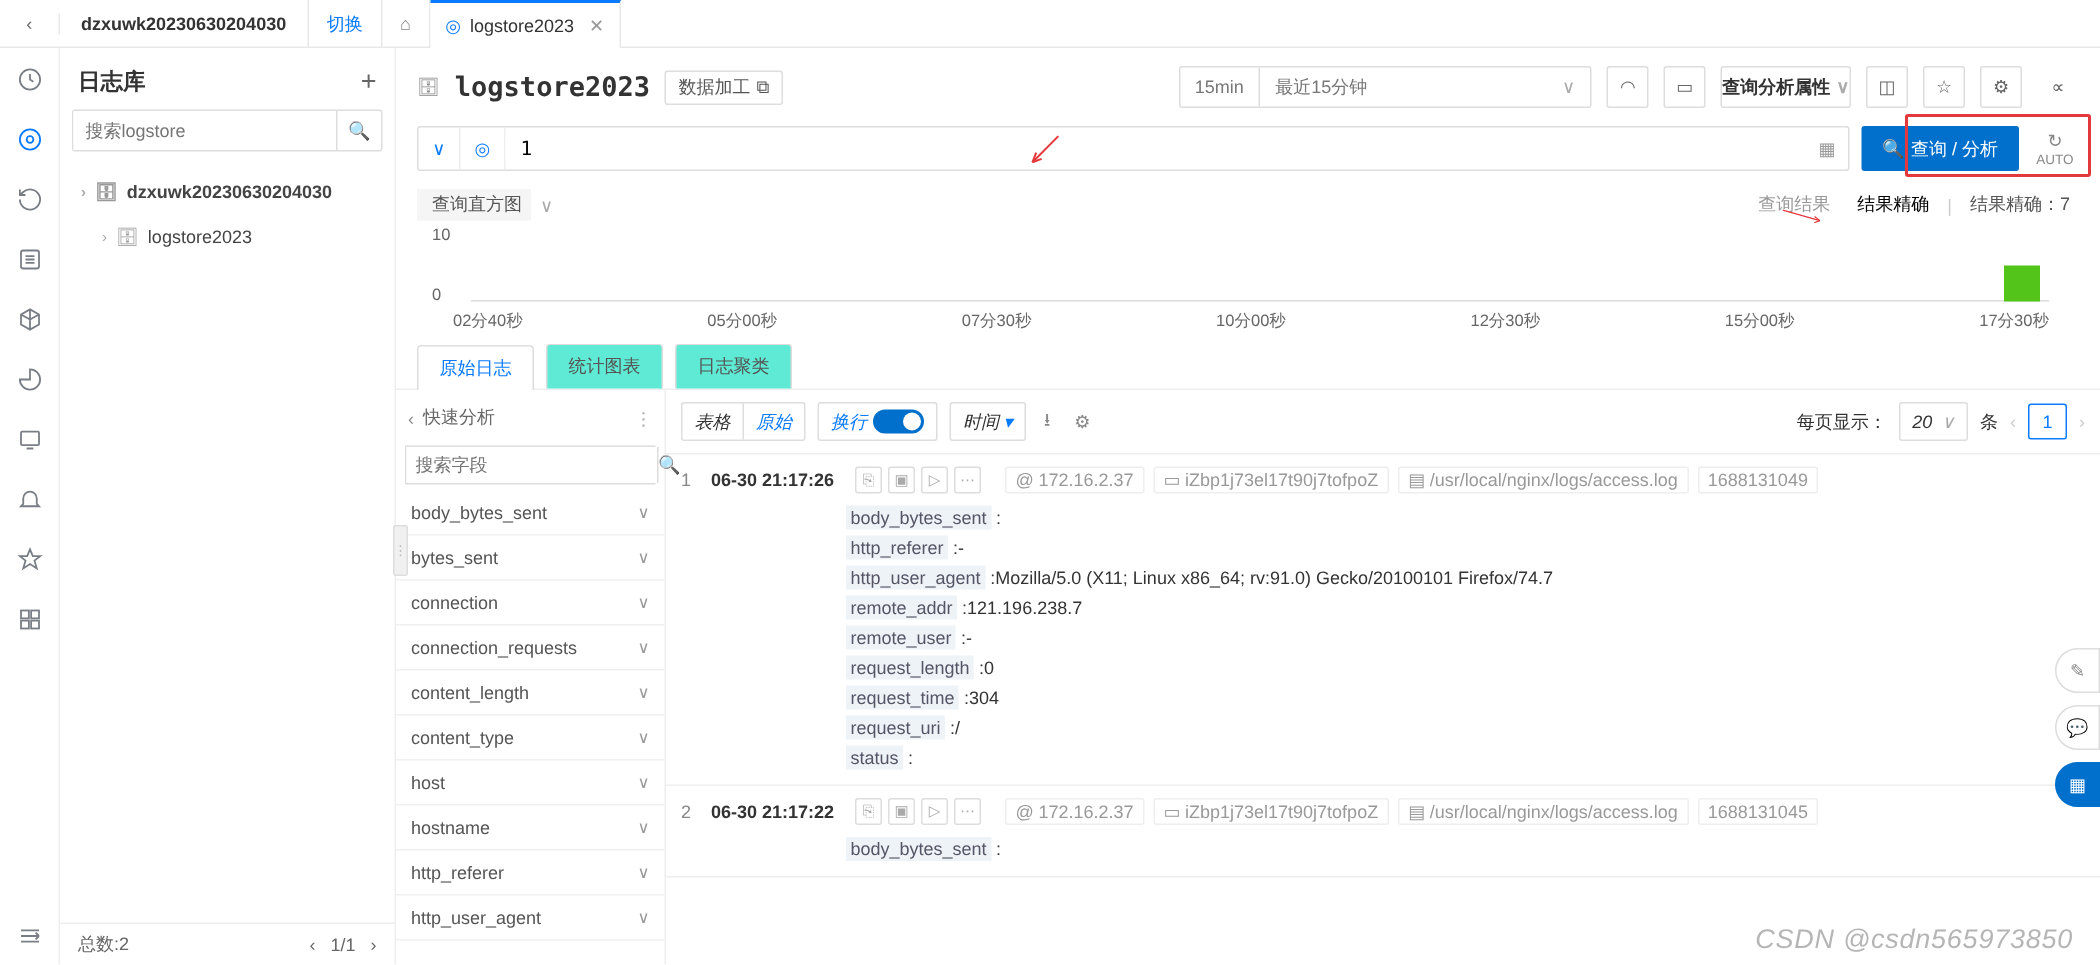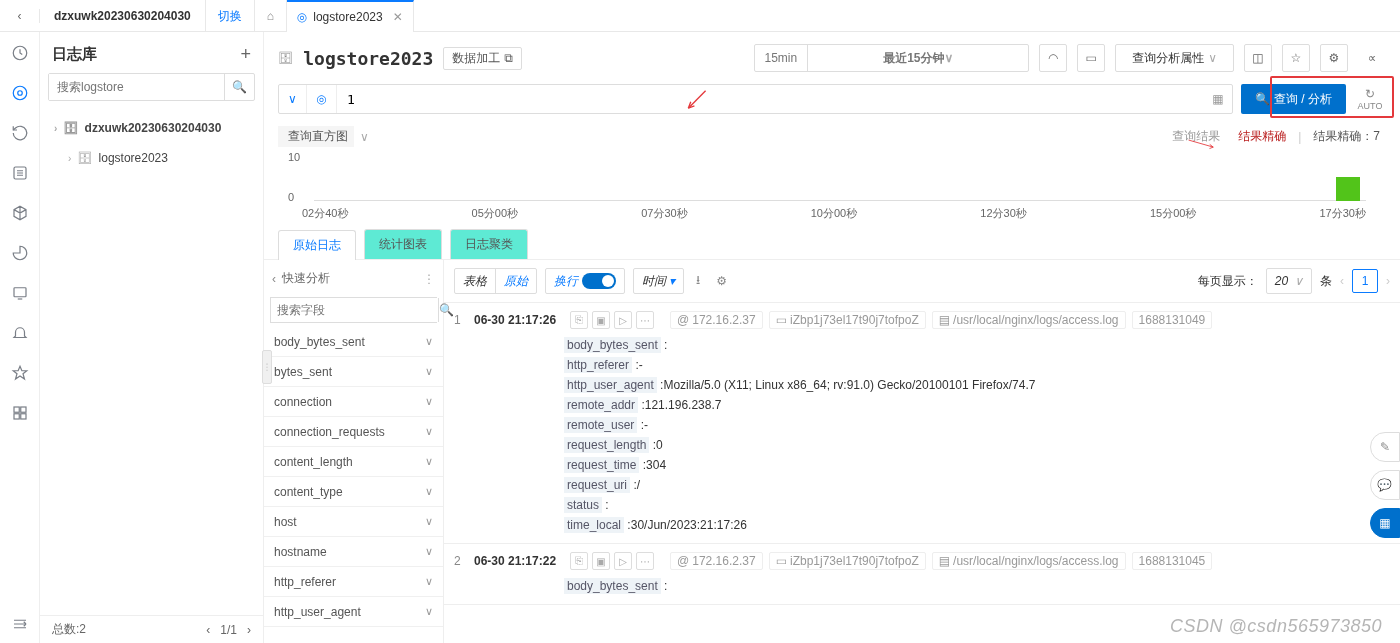--- a/index.html
+++ b/index.html
@@ -42,23 +42,23 @@
 
 
 .content { flex: 1; display: flex; flex-direction: column; overflow: hidden; position: relative; }
 .c-head { display: flex; align-items: center; padding: 12px 14px 8px; gap: 10px; }
 .c-head .dbico { color: #888; }
 .c-head h2 { font-size: 18px; font-weight: 600; font-family: Consolas, monospace; }
 .c-head .tag { border: 1px solid #ddd; padding: 2px 8px; border-radius: 2px; font-size: 12px; color: #555; display: flex; gap: 4px; align-items: center; }
 .c-head .sp { flex: 1; }
 .c-head .time-box { border: 1px solid #ddd; height: 28px; display: flex; align-items: center; border-radius: 2px; }
 .c-head .time-box .seg { padding: 0 10px; border-right: 1px solid #ddd; height: 100%; display: flex; align-items: center; color: #777; }
-.c-head .time-box .seg:last-child { border-right: none; width: 220px; justify-content: center; font-weight: bold; }
+.c-head .time-box .seg:last-child { border-right: none; width: 220px; justify-content: space-between; }
 .c-head .ibtn { width: 28px; height: 28px; border: 1px solid #ddd; border-radius: 2px; display: flex; align-items: center; justify-content: center; color: #666; }
-.c-head .dropdown { height: 28px; border: 1px solid #ddd; padding: 0 16px; display: flex; align-items: center; gap: 4px; border-radius: 2px; }
+.c-head .dropdown { height: 28px; border: 1px solid #ddd; padding: 0 0; display: flex; align-items: center; gap: 4px; border-radius: 2px; font-weight: bold; }
 
 
 .arrow { position: absolute; color: #e4393c; font-size: 28px; pointer-events: none; }
 .arrow1 { left: 418px; top: 54px; transform: rotate(-30deg); }
 .arrow2 { right: 185px; top: 98px; transform: rotate(30deg); }
 .redbox { position: absolute; border: 2px solid #e4393c; border-radius: 2px; }
 
 
 .qrow { display: flex; align-items: center; padding: 4px 14px 8px; gap: 8px; }
 .qrow .qinput-wrap { flex: 1; border: 1px solid #ddd; height: 30px; display: flex; align-items: center; border-radius: 2px; }
@@ -67,21 +67,21 @@
 .qrow .qinput-wrap input { flex: 1; border: none; padding: 0 10px; font-size: 13px; outline: none; font-family: Consolas, monospace; }
 .qrow .qinput-wrap .kico { width: 28px; color: #999; text-align: center; }
 .qrow .search-btn { background: #0070cc; color: #fff; height: 30px; padding: 0 14px; border-radius: 2px; display: flex; align-items: center; gap: 4px; }
 .qrow .auto { width: 32px; height: 30px; text-align: center; font-size: 9px; color: #888; display: flex; flex-direction: column; align-items: center; justify-content: center; }
 
 
 .hist-head { display: flex; align-items: center; padding: 4px 14px 0; gap: 6px; color: #555; }
 .hist-head .sp { flex: 1; }
 .hist-head .lab:first-child { background: #f5f5f5; padding: 2px 6px 2px 10px; }
 .hist-head .lab { padding: 2px 6px; }
-.hist-head .green { color: #b91c1c; }
+.hist-head .green { color: #000000; }
 .hist { padding: 6px 40px 0 14px; position: relative; height: 72px; }
 .hist .ylab { position: absolute; left: 24px; font-size: 11px; color: #666; }
 .hist .bar { position: absolute; right: 40px; bottom: 18px; width: 24px; height: 24px; background: #52c41a; }
 .hist .axis { position: absolute; left: 50px; right: 34px; bottom: 18px; border-top: 1px solid #ddd; }
 .hist .xlabels { position: absolute; left: 38px; right: 34px; bottom: -2px; display: flex; justify-content: space-between; font-size: 11px; color: #666; font-family: "SimSun", serif; }
 
 
 .tabs { display: flex; padding: 10px 14px 0; gap: 8px; border-bottom: 1px solid #eee; }
 .tabs .tab2 { padding: 6px 14px; border: 1px solid #ddd; border-bottom: none; background: #5eead4; border-radius: 3px 3px 0 0; color: #555; }
 .tabs .tab2.active { background: #fff; color: #0a7bff; border-color: #ddd; position: relative; top: 1px; }
@@ -446,21 +446,20 @@
       <div class="log-body">
                   <div class="kv"><span class="k">body_bytes_sent</span> :<span class="v"></span></div>
                   <div class="kv"><span class="k">http_referer</span> :<span class="v">-</span></div>
                   <div class="kv"><span class="k">http_user_agent</span> :<span class="v">Mozilla/5.0 (X11; Linux x86_64; rv:91.0) Gecko/20100101 Firefox/74.7</span></div>
                   <div class="kv"><span class="k">remote_addr</span> :<span class="v">121.196.238.7</span></div>
                   <div class="kv"><span class="k">remote_user</span> :<span class="v">-</span></div>
                   <div class="kv"><span class="k">request_length</span> :<span class="v">0</span></div>
                   <div class="kv"><span class="k">request_time</span> :<span class="v">304</span></div>
                   <div class="kv"><span class="k">request_uri</span> :<span class="v">/</span></div>
                   <div class="kv"><span class="k">status</span> :<span class="v"></span></div>
-                  <div class="kv"><span class="k">time_local</span> :<span class="v">30/Jun/2023:21:17:26</span></div>
                 </div>
     </div>
             </div>
             <div class="log-row">
     <div>
       <div style="display:flex;align-items:center;gap:8px;">
         <span class="idx">2</span>
         <span class="ts">06-30 21:17:22</span>
         <span class="icons">
           <span class="bx">⎘</span>

